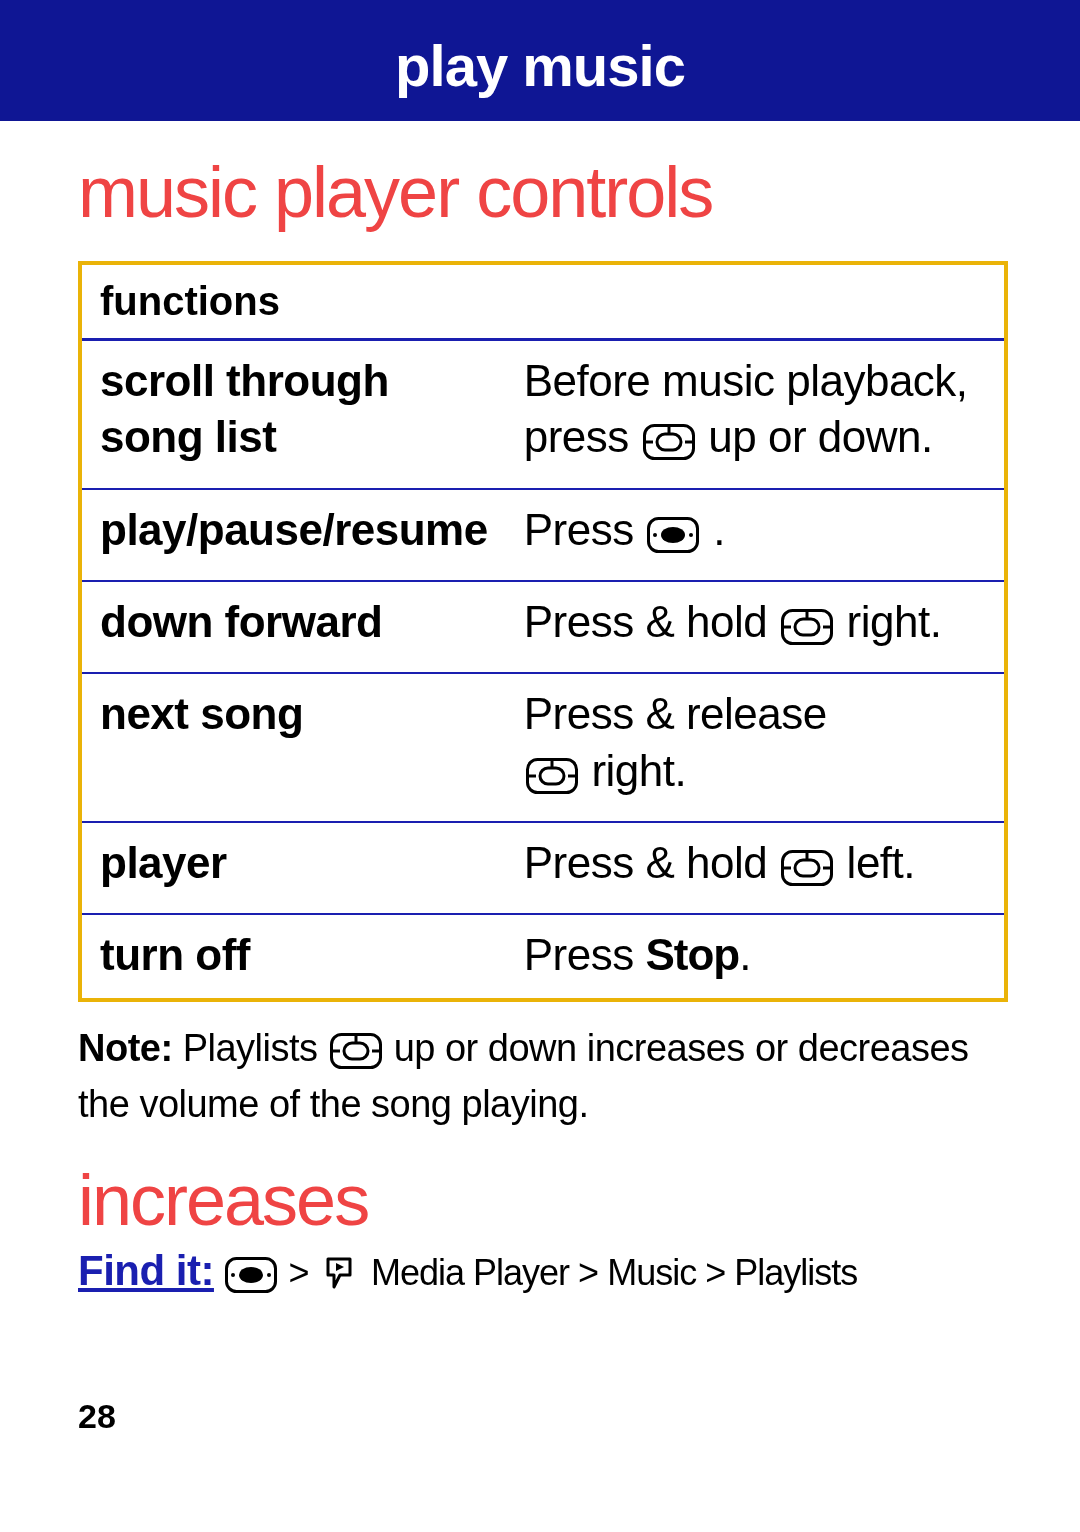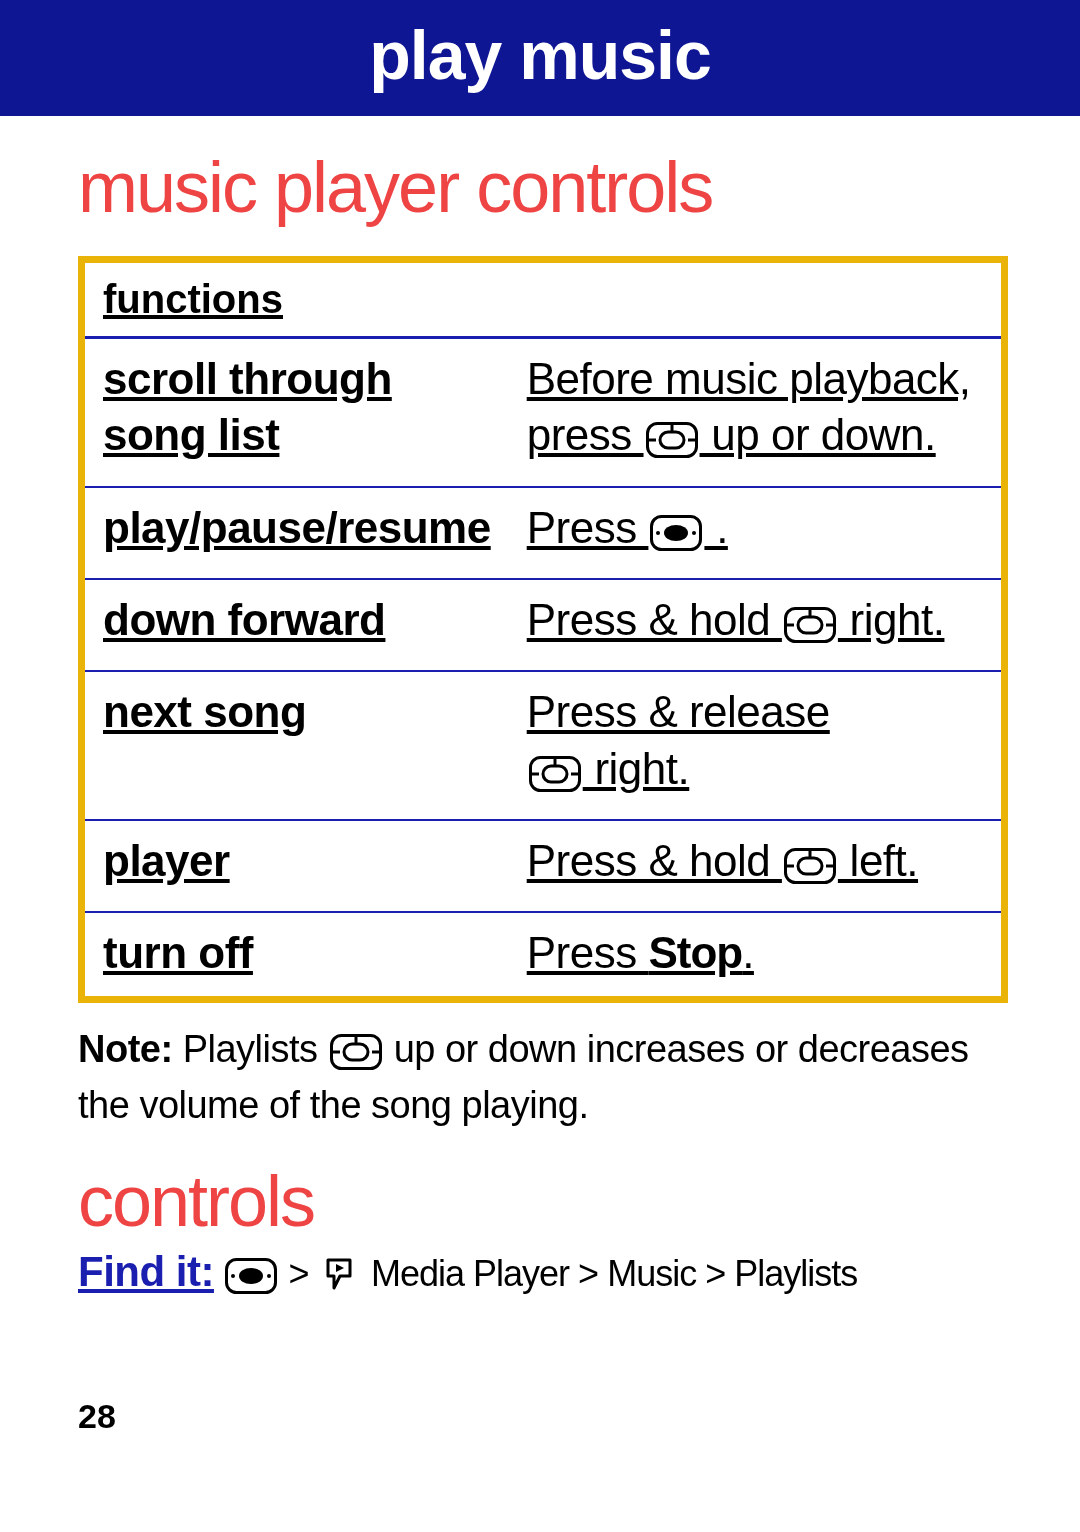--- a/index.html
+++ b/index.html
@@ -10,41 +10,41 @@
     color: #000;
     position: relative;
   }
   .header-band {
     background: #0f1694;
     color: #fff;
     text-align: center;
     padding: 16px 0 22px 0;
   }
   .header-band h1 {
-    font-size: 68px;
+    font-size: 58px;
     font-weight: bold;
     letter-spacing: -1px;
+    margin-top: 16px;
   }
   .content {
     padding: 0 72px 0 78px;
   }
   .section-heading {
     color: #ef4444;
     font-size: 72px;
     font-weight: 400;
     margin-top: 30px;
     margin-bottom: 28px;
     letter-spacing: -2px;
   }
   .section-heading.tight { margin-bottom: 6px; }
   table.func {
     width: 100%;
     border-collapse: collapse;
-    border: 7px solid #eab308;
-    text-decoration: underline;
+    border: 4px solid #eab308;
   }
   table.func th {
     text-align: left;
     font-size: 40px;
     font-weight: bold;
     padding: 14px 18px;
     border-bottom: 3px solid #1a1fb0;
   }
   table.func td {
     border-top: 2px solid #1a1fb0;
@@ -188,21 +188,21 @@
   <p class="note">
     <span class="label">Note:</span><span> Playlists </span><span class="ico"><svg width="52" height="36" viewBox="0 0 52 36">
           <rect x="1.5" y="1.5" width="49" height="33" rx="10" ry="10" fill="none" stroke="#000" stroke-width="3"></rect>
           <rect x="14" y="10" width="24" height="16" rx="8" ry="8" fill="none" stroke="#000" stroke-width="3"></rect>
           <line x1="3" y1="18" x2="10" y2="18" stroke="#000" stroke-width="3"></line>
           <line x1="42" y1="18" x2="49" y2="18" stroke="#000" stroke-width="3"></line>
           <line x1="26" y1="3" x2="26" y2="9" stroke="#000" stroke-width="3"></line>
         </svg></span><span> up or down increases or decreases the volume of the song playing.</span>
   </p>
 
-  <h2 class="section-heading tight">controls</h2>
+  <h2 class="section-heading tight">increases</h2>
 
   <p class="findit-line">
     <span class="findit-label">Find it:</span>
     <span class="ico"><svg width="52" height="36" viewBox="0 0 52 36">
           <rect x="1.5" y="1.5" width="49" height="33" rx="10" ry="10" fill="none" stroke="#000" stroke-width="3"></rect>
           <ellipse cx="26" cy="18" rx="12" ry="8" fill="#000"></ellipse>
           <circle cx="8" cy="18" r="2" fill="#000"></circle>
           <circle cx="44" cy="18" r="2" fill="#000"></circle>
         </svg></span><span class="cond"> &gt; </span><span class="ico"><svg width="40" height="40" viewBox="0 0 40 40">
           <path d="M8 6 L30 6 L30 22 L20 22 L14 34 L14 22 L8 22 Z" fill="none" stroke="#000" stroke-width="3" stroke-linejoin="round"></path>

